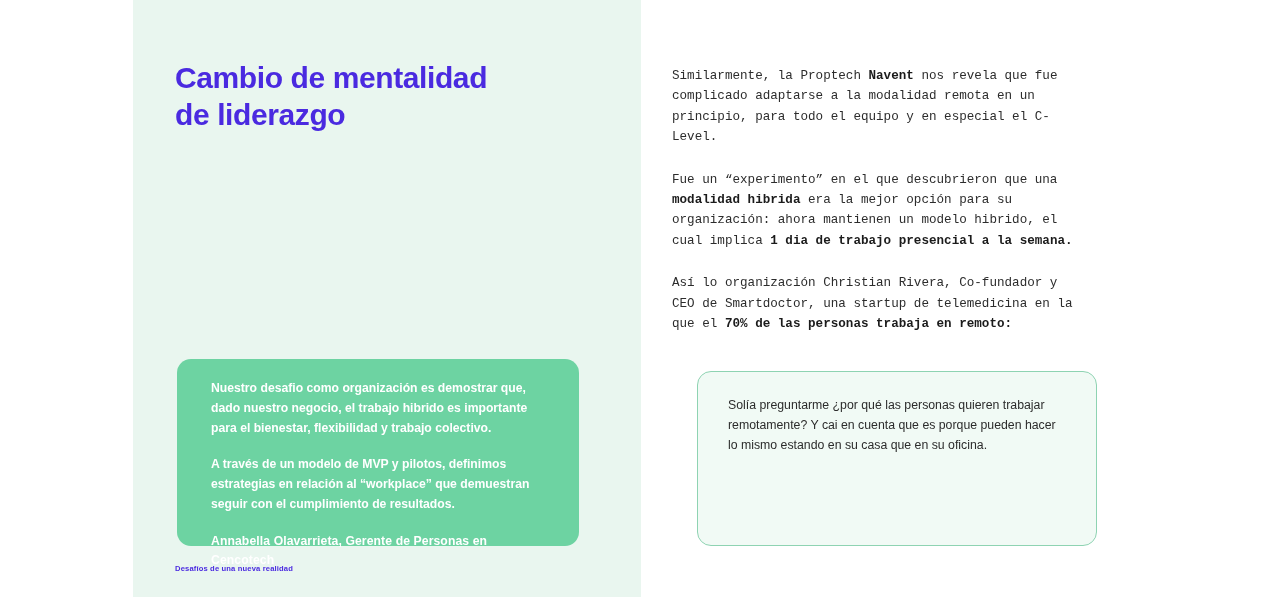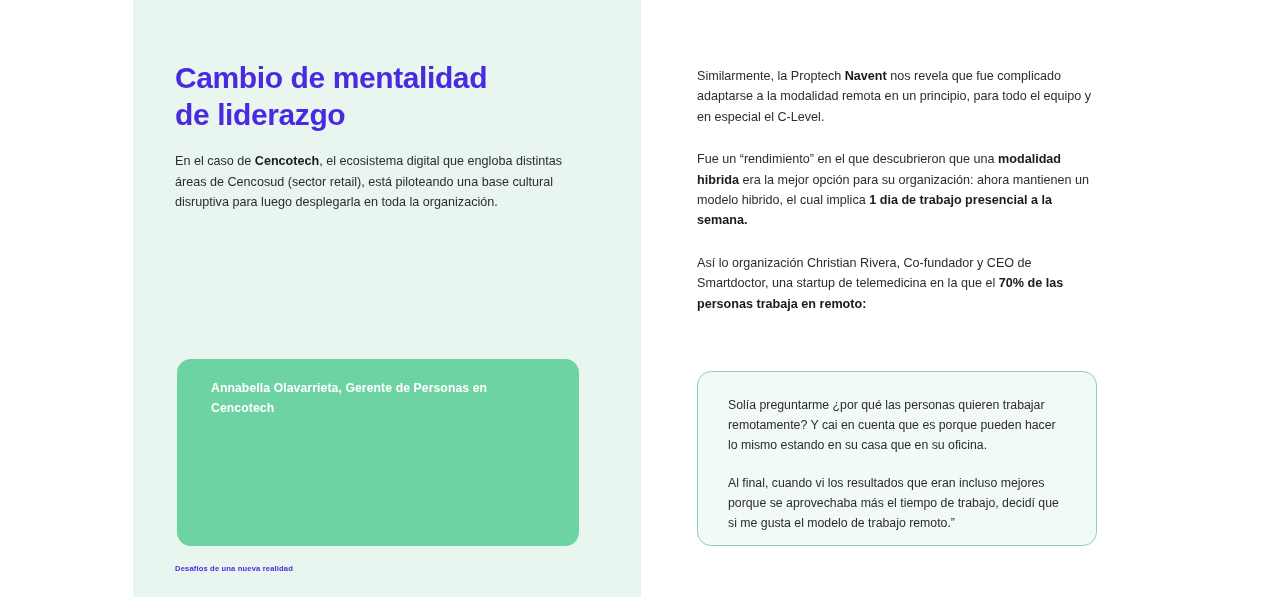--- a/index.html
+++ b/index.html
@@ -92,23 +92,24 @@
     top: 564px;
     color: #4a2ae0;
     font-size: 7.6px;
     font-weight: bold;
     letter-spacing: 0.15px;
   }
 
   
   .right-col {
     position: absolute;
-    left: 697px;
+    left: 672px;
     top: 66px;
     width: 404px;
+    font-family: Liberation Mono, monospace;
   }
   .right-col .body-text {
     margin-bottom: 22px;
   }
 
   
   .quote-outline {
     position: absolute;
     left: 697px;
     top: 371px;
@@ -133,41 +134,41 @@
 
 <div class="page">
 
   <div class="left-panel">
     <div class="left-inner">
 
       <h1 class="doc-title">Cambio de mentalidad
 de liderazgo</h1>
 
 
-      <p class="body-text"><span>En el caso de </span><b>Cencotech</b><span>, el ecosistema digital que engloba distintas áreas de Cencosud (sector retail), está piloteando una base cultural disruptiva para luego desplegarla en toda la organización.</span></p>
 
 
     </div>
   </div>
 
   <div class="quote-green">
+    <p>Nuestro desafio como organización es demostrar que, dado nuestro negocio, el trabajo hibrido es importante para el bienestar, flexibilidad y trabajo colectivo.</p>
+    <p>A través de un modelo de MVP y pilotos, definimos estrategias en relación al “workplace” que demuestran seguir con el cumplimiento de resultados.</p>
     <p class="quote-attrib">Annabella Olavarrieta, Gerente de Personas en Cencotech</p>
   </div>
 
   <div class="footer-note">Desafíos de una nueva realidad</div>
 
   <div class="right-col">
 
     <p class="body-text"><span>Similarmente, la Proptech </span><b>Navent</b><span> nos revela que fue complicado adaptarse a la modalidad remota en un principio, para todo el equipo y en especial el C-Level.</span></p>
 
-    <p class="body-text"><span>Fue un “rendimiento” en el que descubrieron que una </span><b>modalidad hibrida</b><span> era la mejor opción para su organización: ahora mantienen un modelo hibrido, el cual implica </span><b>1 dia de trabajo presencial a la semana.</b></p>
+    <p class="body-text"><span>Fue un “experimento” en el que descubrieron que una </span><b>modalidad hibrida</b><span> era la mejor opción para su organización: ahora mantienen un modelo hibrido, el cual implica </span><b>1 dia de trabajo presencial a la semana.</b></p>
 
 
     <p class="body-text"><span>Así lo organización Christian Rivera, Co-fundador y CEO de Smartdoctor, una startup de telemedicina en la que el </span><b>70% de las personas trabaja en remoto:</b></p>
 
   </div>
 
   <div class="quote-outline">
     <p>Solía preguntarme ¿por qué las personas quieren trabajar remotamente? Y cai en cuenta que es porque pueden hacer lo mismo estando en su casa que en su oficina.</p>
-    <p>Al final, cuando vi los resultados que eran incluso mejores porque se aprovechaba más el tiempo de trabajo, decidí que si me gusta el modelo de trabajo remoto.”</p>
   </div>
 
 </div>
 
 </body></html>

